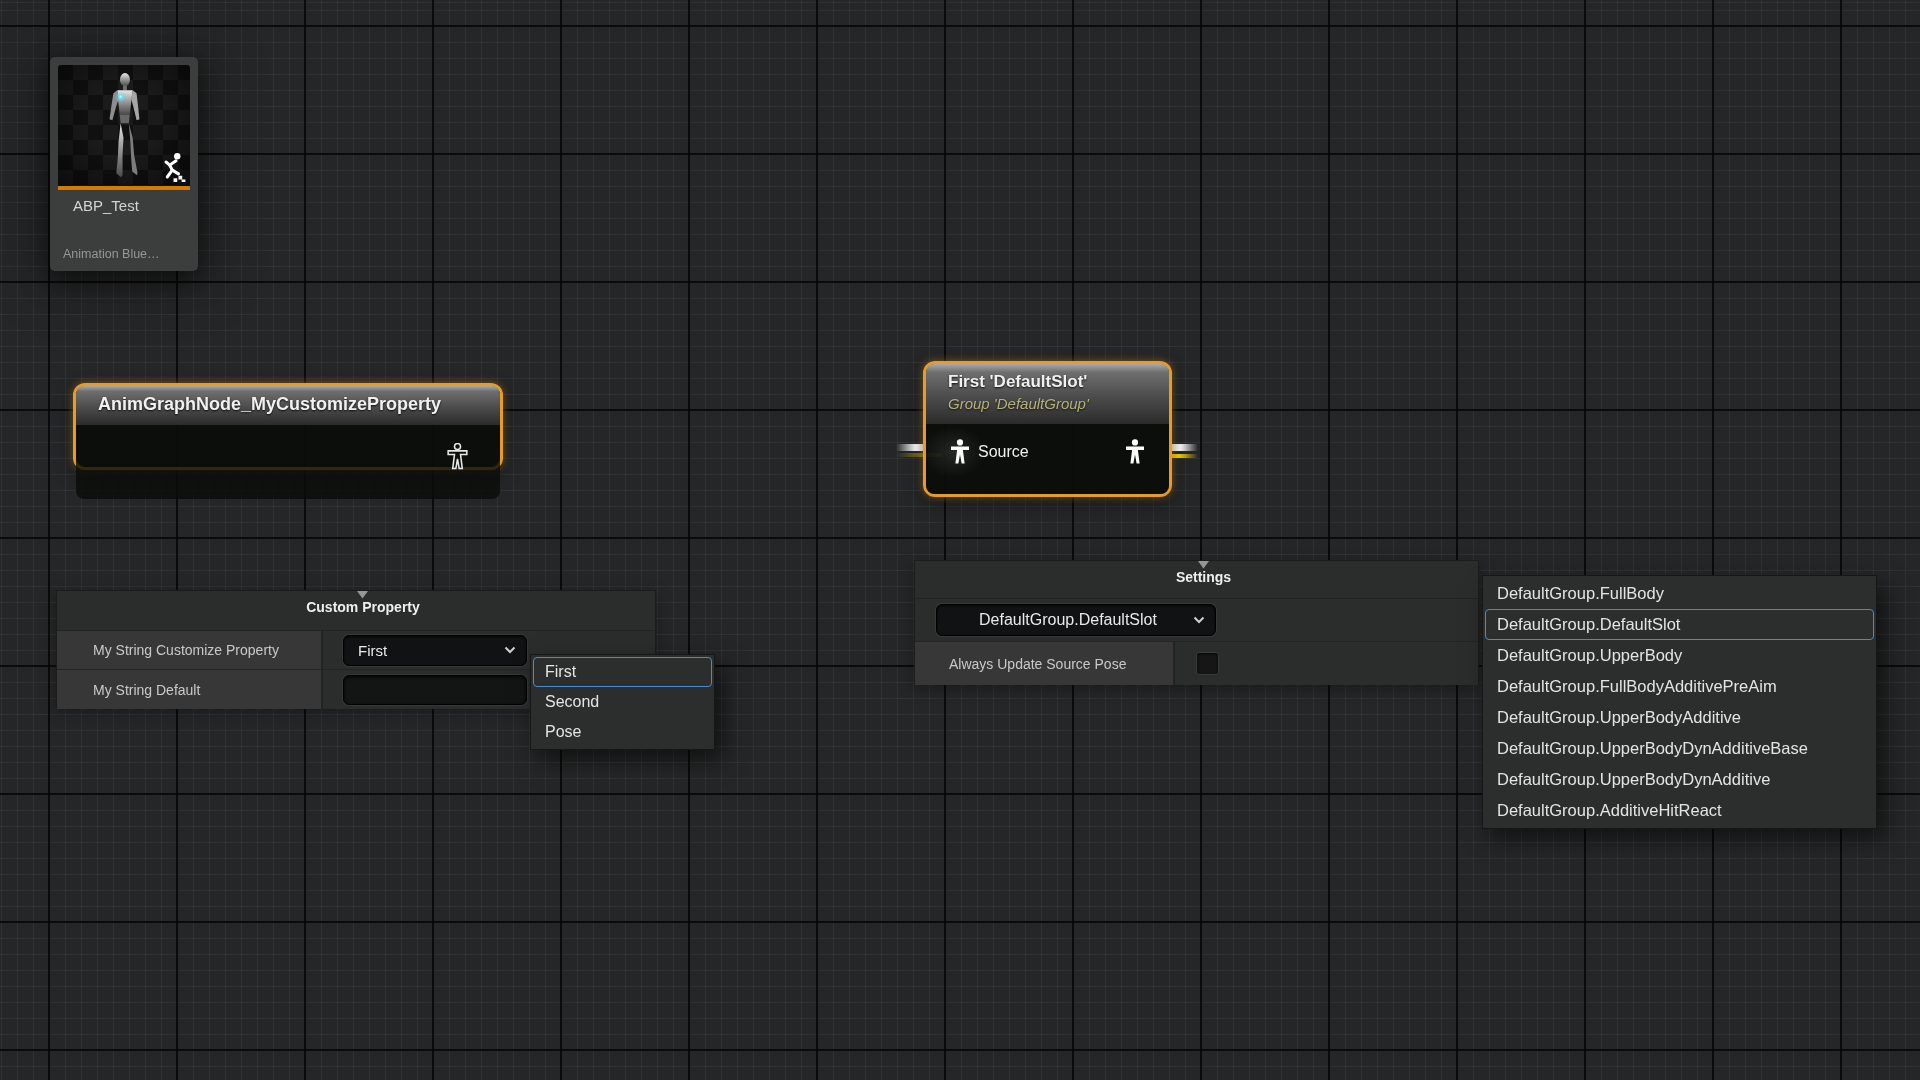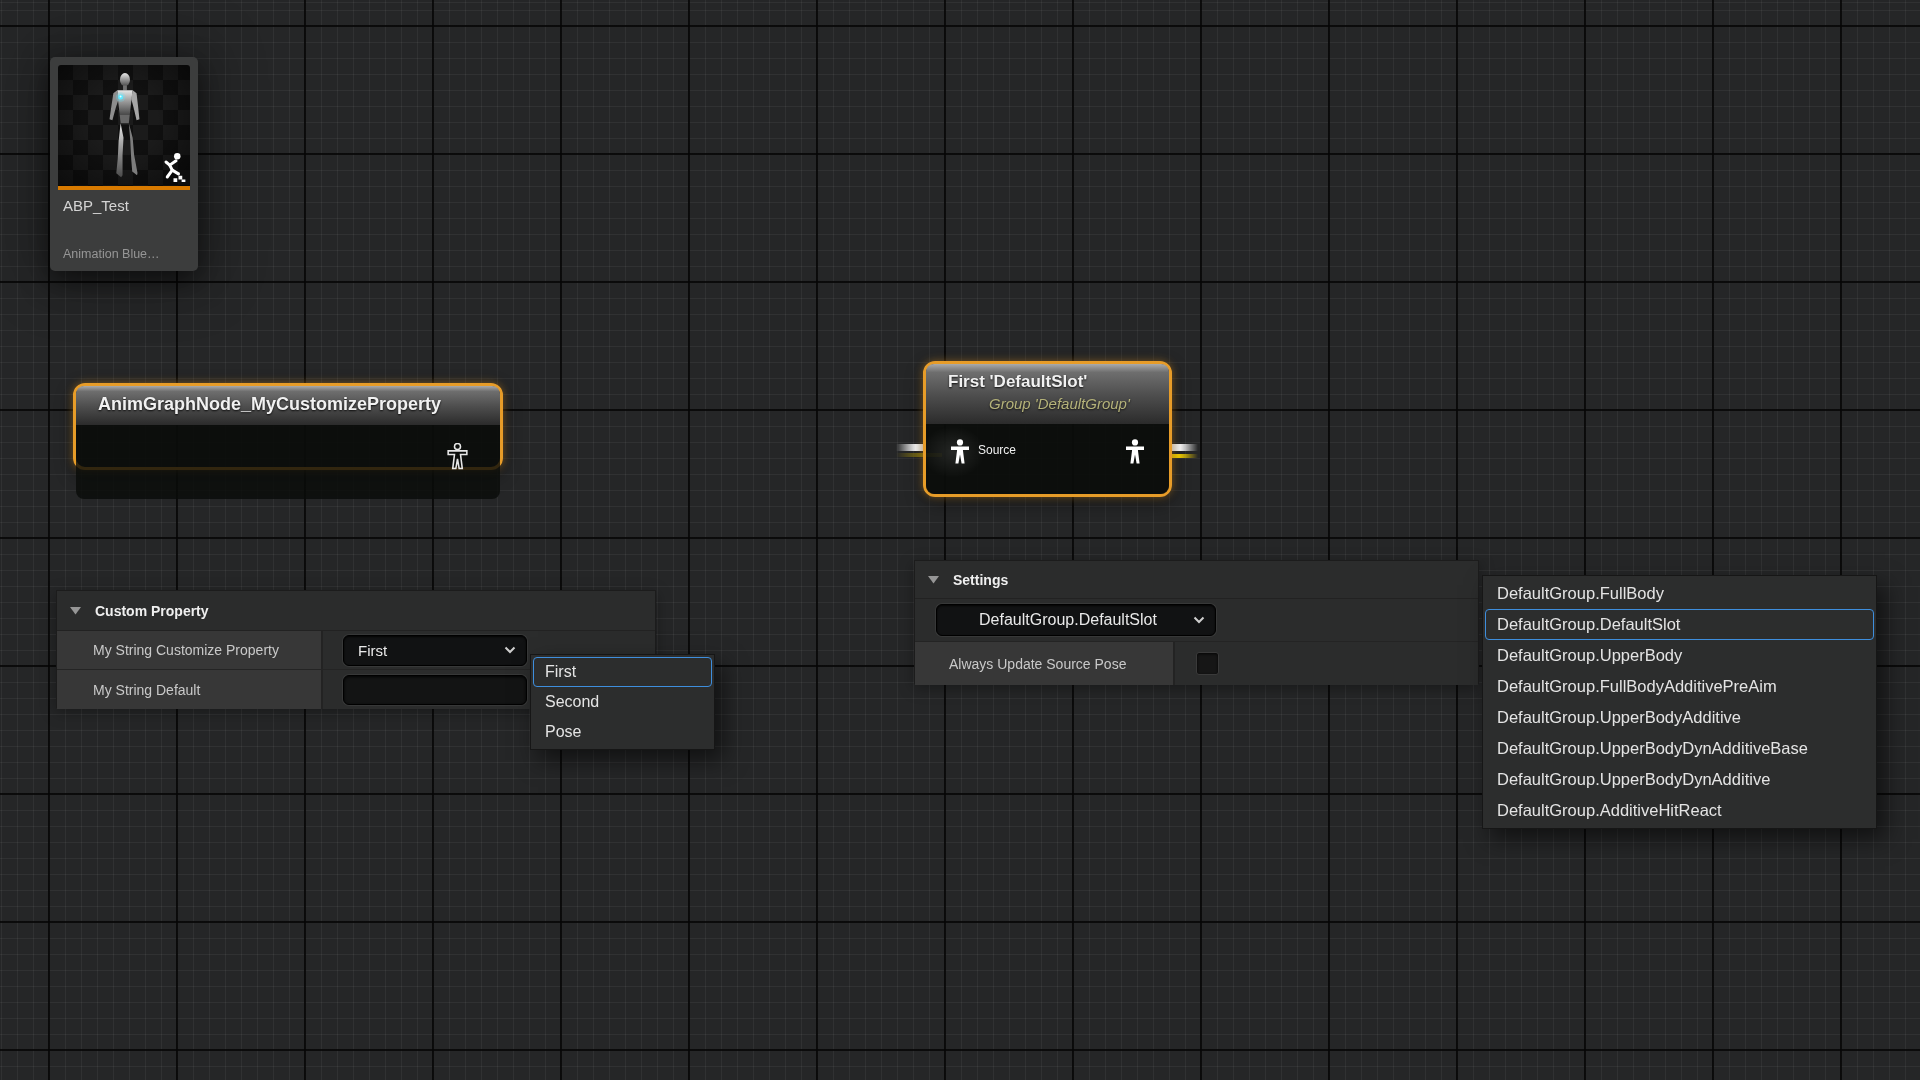--- a/index.html
+++ b/index.html
@@ -23,21 +23,21 @@
   }
   .asset-thumb{
     position:absolute;left:8px;top:8px;width:132px;height:121px;border-radius:3px 3px 0 0;overflow:hidden;
     background-color:#101010;
     background-image:
       radial-gradient(ellipse at 50% 45%, rgba(0,0,0,0) 35%, rgba(0,0,0,.55) 100%),
       conic-gradient(#1b1b1b 25%, #101010 0 50%, #1b1b1b 0 75%, #101010 0);
     background-size:auto, 30px 30px;
   }
   .asset-stripe{position:absolute;left:8px;top:129px;width:132px;height:4px;}
-  .asset-title{position:absolute;left:13px;top:140px;font-size:15px;color:#d4d4d4;}
+  .asset-title{position:absolute;left:23px;top:140px;font-size:15px;color:#d4d4d4;}
   .asset-type{position:absolute;left:13px;top:190px;font-size:12.5px;color:#969696;}
   .mannequin{position:absolute;left:24px;top:5px;}
   .run-icon{position:absolute;right:4px;bottom:4px;}
 
   
   .gnode{
     position:absolute;border:3px solid #e79c28;border-radius:12px;z-index:4;
     background:rgba(12,14,12,0.55);
     box-shadow:0 0 9px rgba(231,156,40,.45), 0 6px 18px rgba(0,0,0,.45);
   }
@@ -45,37 +45,37 @@
     background:linear-gradient(180deg,#aaaaaa 0%,#6e6e6e 14%,#4e4e4e 52%,#2b2b2b 100%);
     border-radius:8px 8px 0 0;padding:8px 22px 0 22px;
     color:#f1f1f1;font-weight:bold;text-shadow:0 1px 2px rgba(0,0,0,.85);
   }
   .gnode-body{position:relative;background:rgba(10,12,10,0.82);border-radius:0 0 8px 8px;}
   #custom-node{left:73px;top:383px;width:430px;height:87px;}
   #custom-node .gnode-title{height:39px;font-size:18px;}
   #custom-node .gnode-body{height:74px;}
   #slot-node{left:923px;top:361px;width:249px;height:136px;}
   #slot-node .gnode-title{height:60px;font-size:17px;}
-  #slot-node .gnode-subtitle{font-weight:normal;font-style:italic;font-size:15px;color:#b5b37a;margin-top:3px;text-shadow:0 1px 2px rgba(0,0,0,.7);margin-left:41px;}
+  #slot-node .gnode-subtitle{font-weight:normal;font-style:italic;font-size:15px;color:#b5b37a;margin-top:3px;text-shadow:0 1px 2px rgba(0,0,0,.7);}
   #slot-node .gnode-body{height:70px;}
   .pin{position:absolute;}
-  .pin-label{position:absolute;color:#f0f0f0;font-size:12px;}
+  .pin-label{position:absolute;color:#f0f0f0;font-size:16px;}
   .pin-glow{position:absolute;width:64px;height:52px;border-radius:50%;
     background:radial-gradient(ellipse, rgba(255,255,255,0.10) 0%, rgba(255,255,255,0) 70%);}
 
   
   .wire{position:absolute;z-index:3;}
   #wire-left-white{left:896px;top:444px;width:28px;height:7px;background:linear-gradient(90deg,rgba(255,255,255,0),#ffffff 70%);}
   #wire-left-yellow{left:896px;top:453px;width:46px;height:4px;background:linear-gradient(90deg,rgba(138,122,16,0),#8a7a10 60%);}
   #wire-right-white{left:1169px;top:444px;width:29px;height:7px;background:linear-gradient(90deg,#ffffff 40%,rgba(255,255,255,0));}
   #wire-right-yellow{left:1169px;top:454px;width:29px;height:4px;background:linear-gradient(90deg,#ffd900 35%,rgba(255,217,0,0));}
 
   
   .panel{position:absolute;z-index:5;border:1px solid #1c1c1c;box-shadow:0 4px 14px rgba(0,0,0,.35);}
-  .panel-header{display:flex;align-items:center;background:#2b2c2c;border-bottom:1px solid #222;}
+  .panel-header{display:flex;align-items:center;background:#2b2c2c;border-bottom:1px solid #222;flex-direction:column;}
   .panel-header .hdr-text{font-size:14px;font-weight:bold;color:#efefef;margin-left:14px;}
   .panel-header .tri{margin-left:13px;display:flex;}
   .prow{display:flex;border-bottom:1px solid #242424;}
   .prow:last-child{border-bottom:none;}
   .plabel{background:#373737;color:#c9c9c9;font-size:14px;display:flex;align-items:center;padding-left:36px;border-right:2px solid #232323;}
   .pvalue{background:#2b2c2c;position:relative;flex:1;display:flex;align-items:center;}
   .combo{
     background:#111213;border:1px solid #000;border-radius:6px;
     display:flex;align-items:center;color:#e9e9e9;position:relative;
     box-shadow:inset 0 1px 2px rgba(0,0,0,.8), 0 0 0 1px rgba(255,255,255,0.06);

